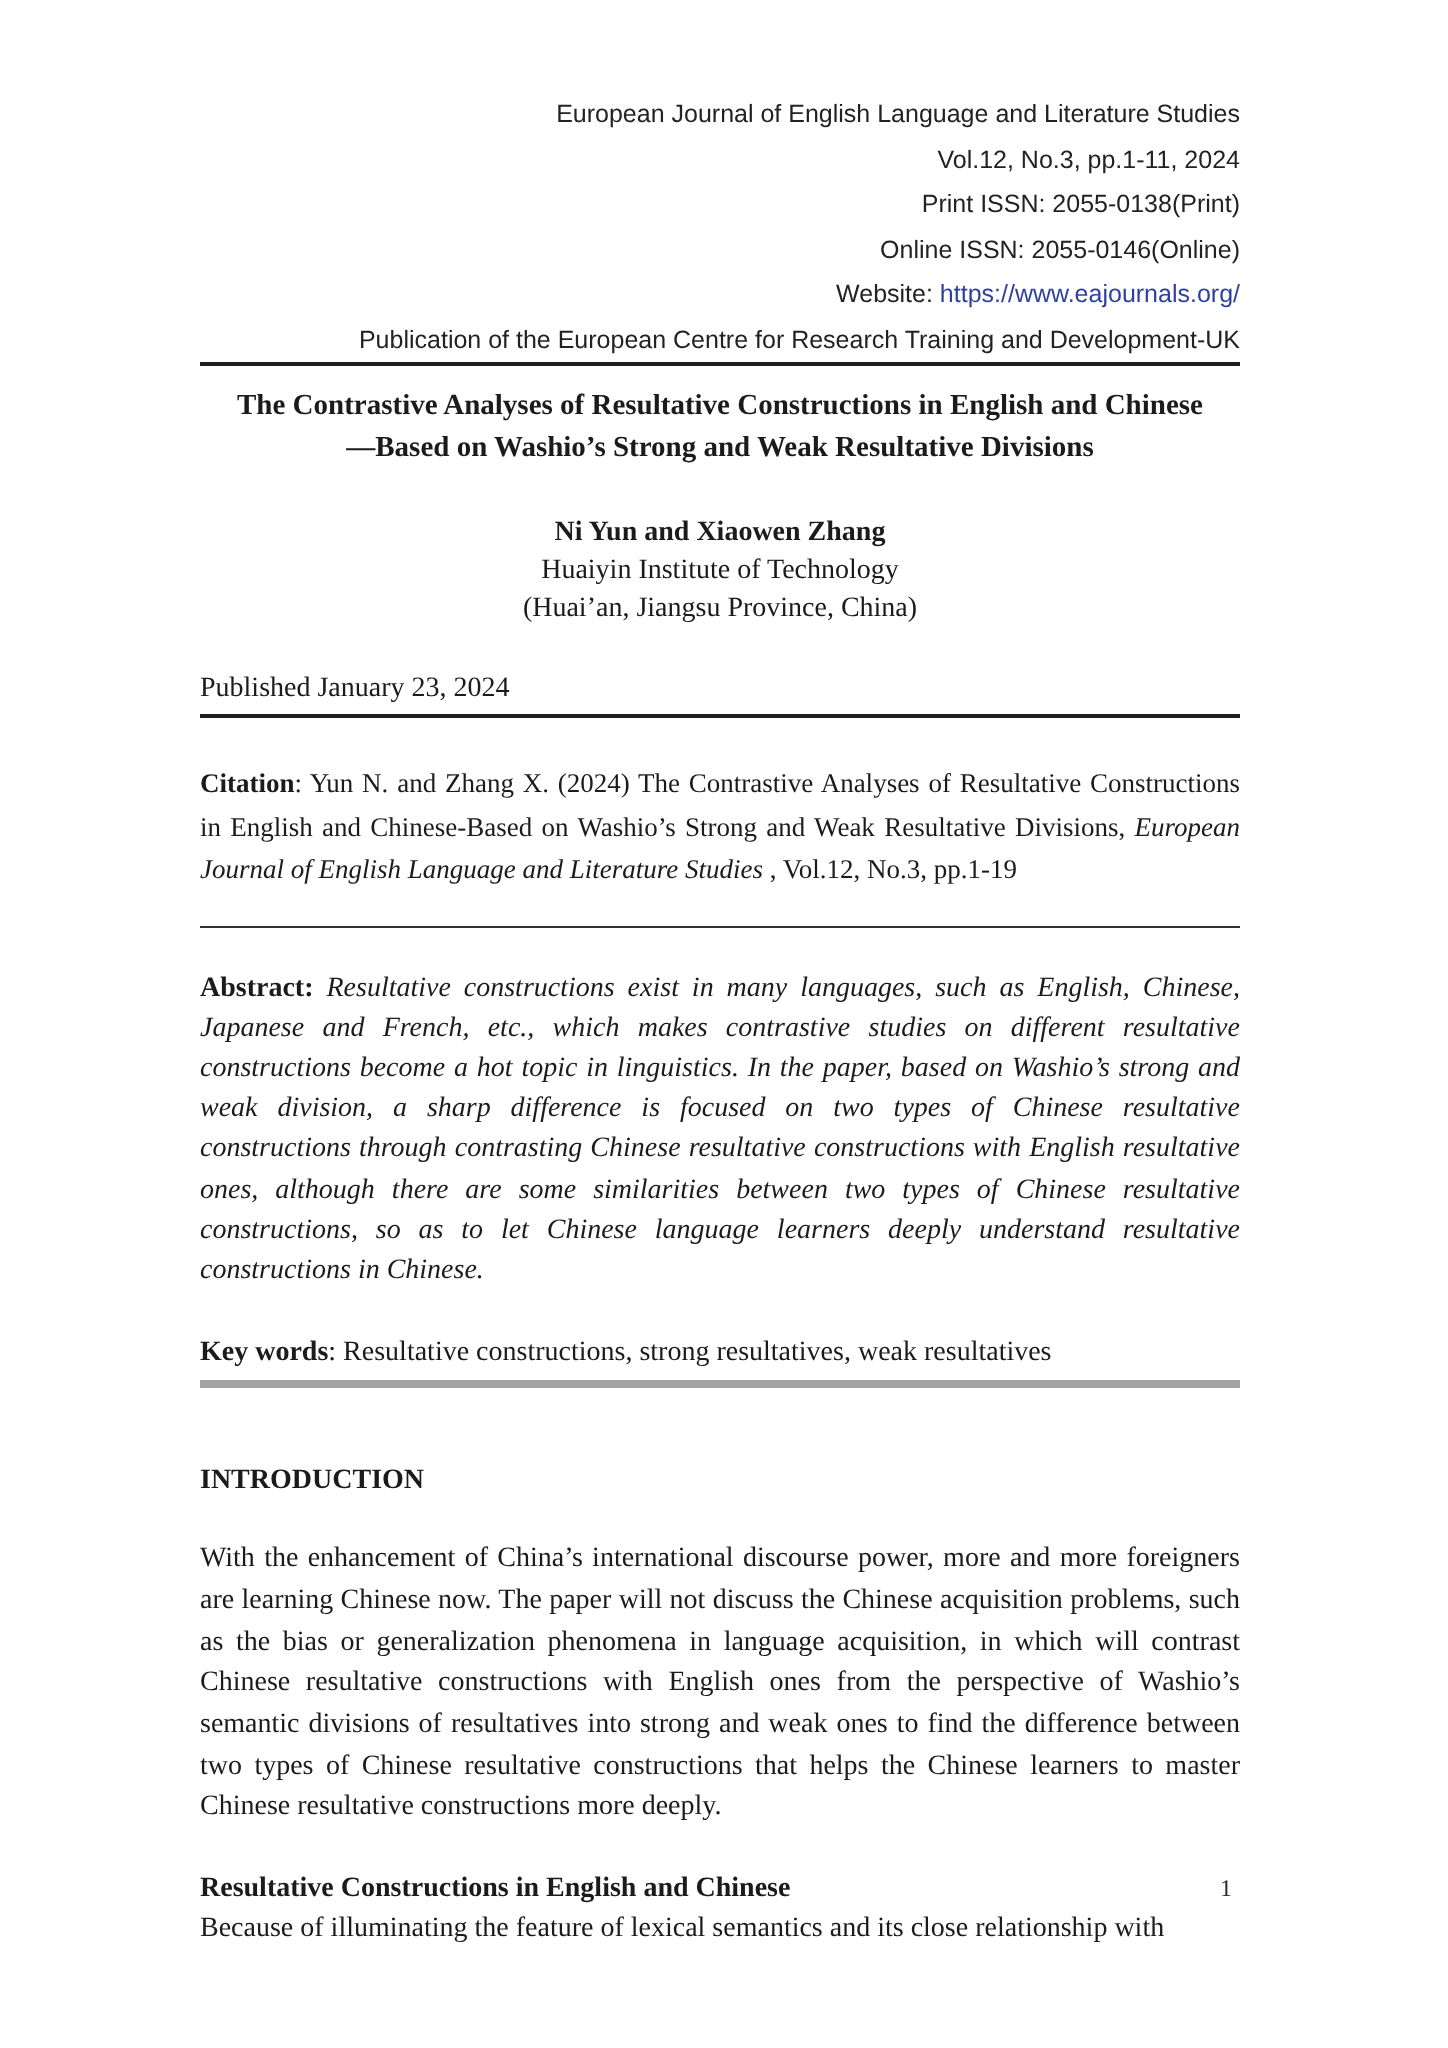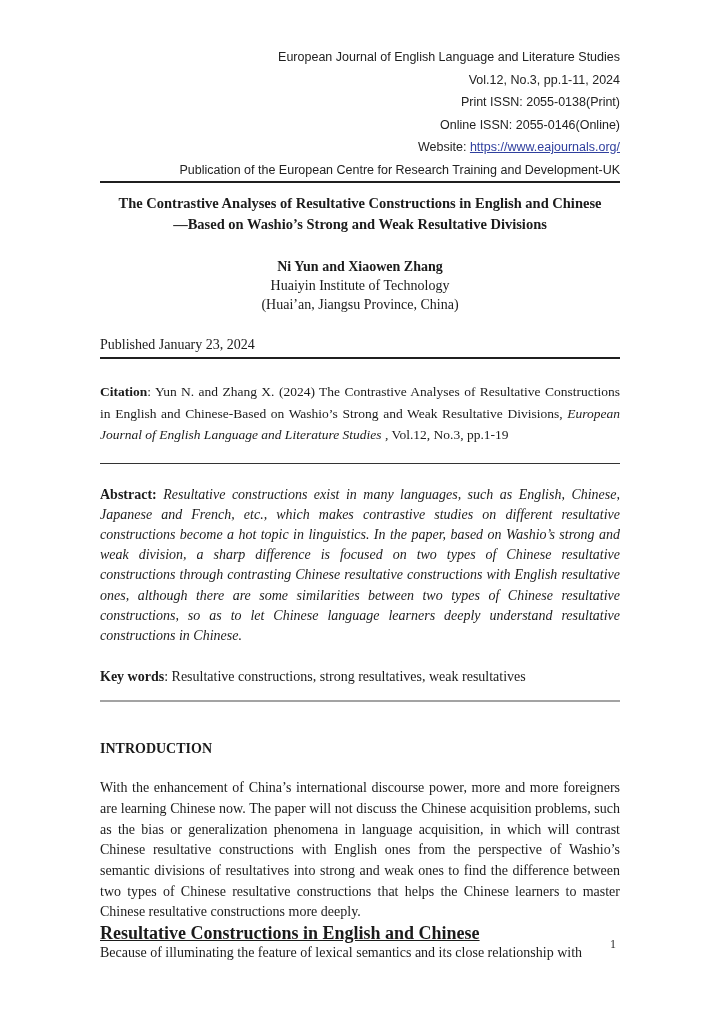--- a/index.html
+++ b/index.html
@@ -25,21 +25,20 @@
   .journal-header{
     font-family:"Liberation Sans", sans-serif;
     font-size:12.5px;
     line-height:22.5px;
     text-align:right;
     color:#222;
   }
   .journal-header .hline{display:block;}
   .website-link{
     color:var(--link-blue);
-    text-decoration:underline;
     cursor:pointer;
   }
   .pub-line{
     display:block;
     border-bottom:2px solid #1f1f1f;
     padding-bottom:0px;
   }
   .pub-line span{
   }
   
@@ -92,41 +91,41 @@
     font-size:14px;
     line-height:20.2px;
     text-align:justify;
     font-style:italic;
   }
   .abstract .lbl{font-weight:bold;font-style:normal;}
   
   .keywords{
     margin-top:23px;
     font-size:14px;
-    border-bottom:2px solid #a3a3a3;
-    padding-bottom:15px;
+    border-bottom:4px solid #a3a3a3;
+    padding-bottom:5px;
   }
   .keywords .lbl{font-weight:bold;}
   
   .section-heading{
     margin-top:39px;
     font-weight:bold;
     font-size:14px;
   }
   .body-par{
     margin-top:21px;
     font-size:14px;
     line-height:20.7px;
     text-align:justify;
   }
   .sub-heading{
+    margin-top:20px;
     font-weight:bold;
-    font-size:18px;
+    font-size:14px;
     line-height:20px;
-    text-decoration:underline;
   }
   .sub-par{
     font-size:14px;
     line-height:20.7px;
     text-align:justify;
   }
   
   .page-number{
     position:absolute;
     right:108px;

